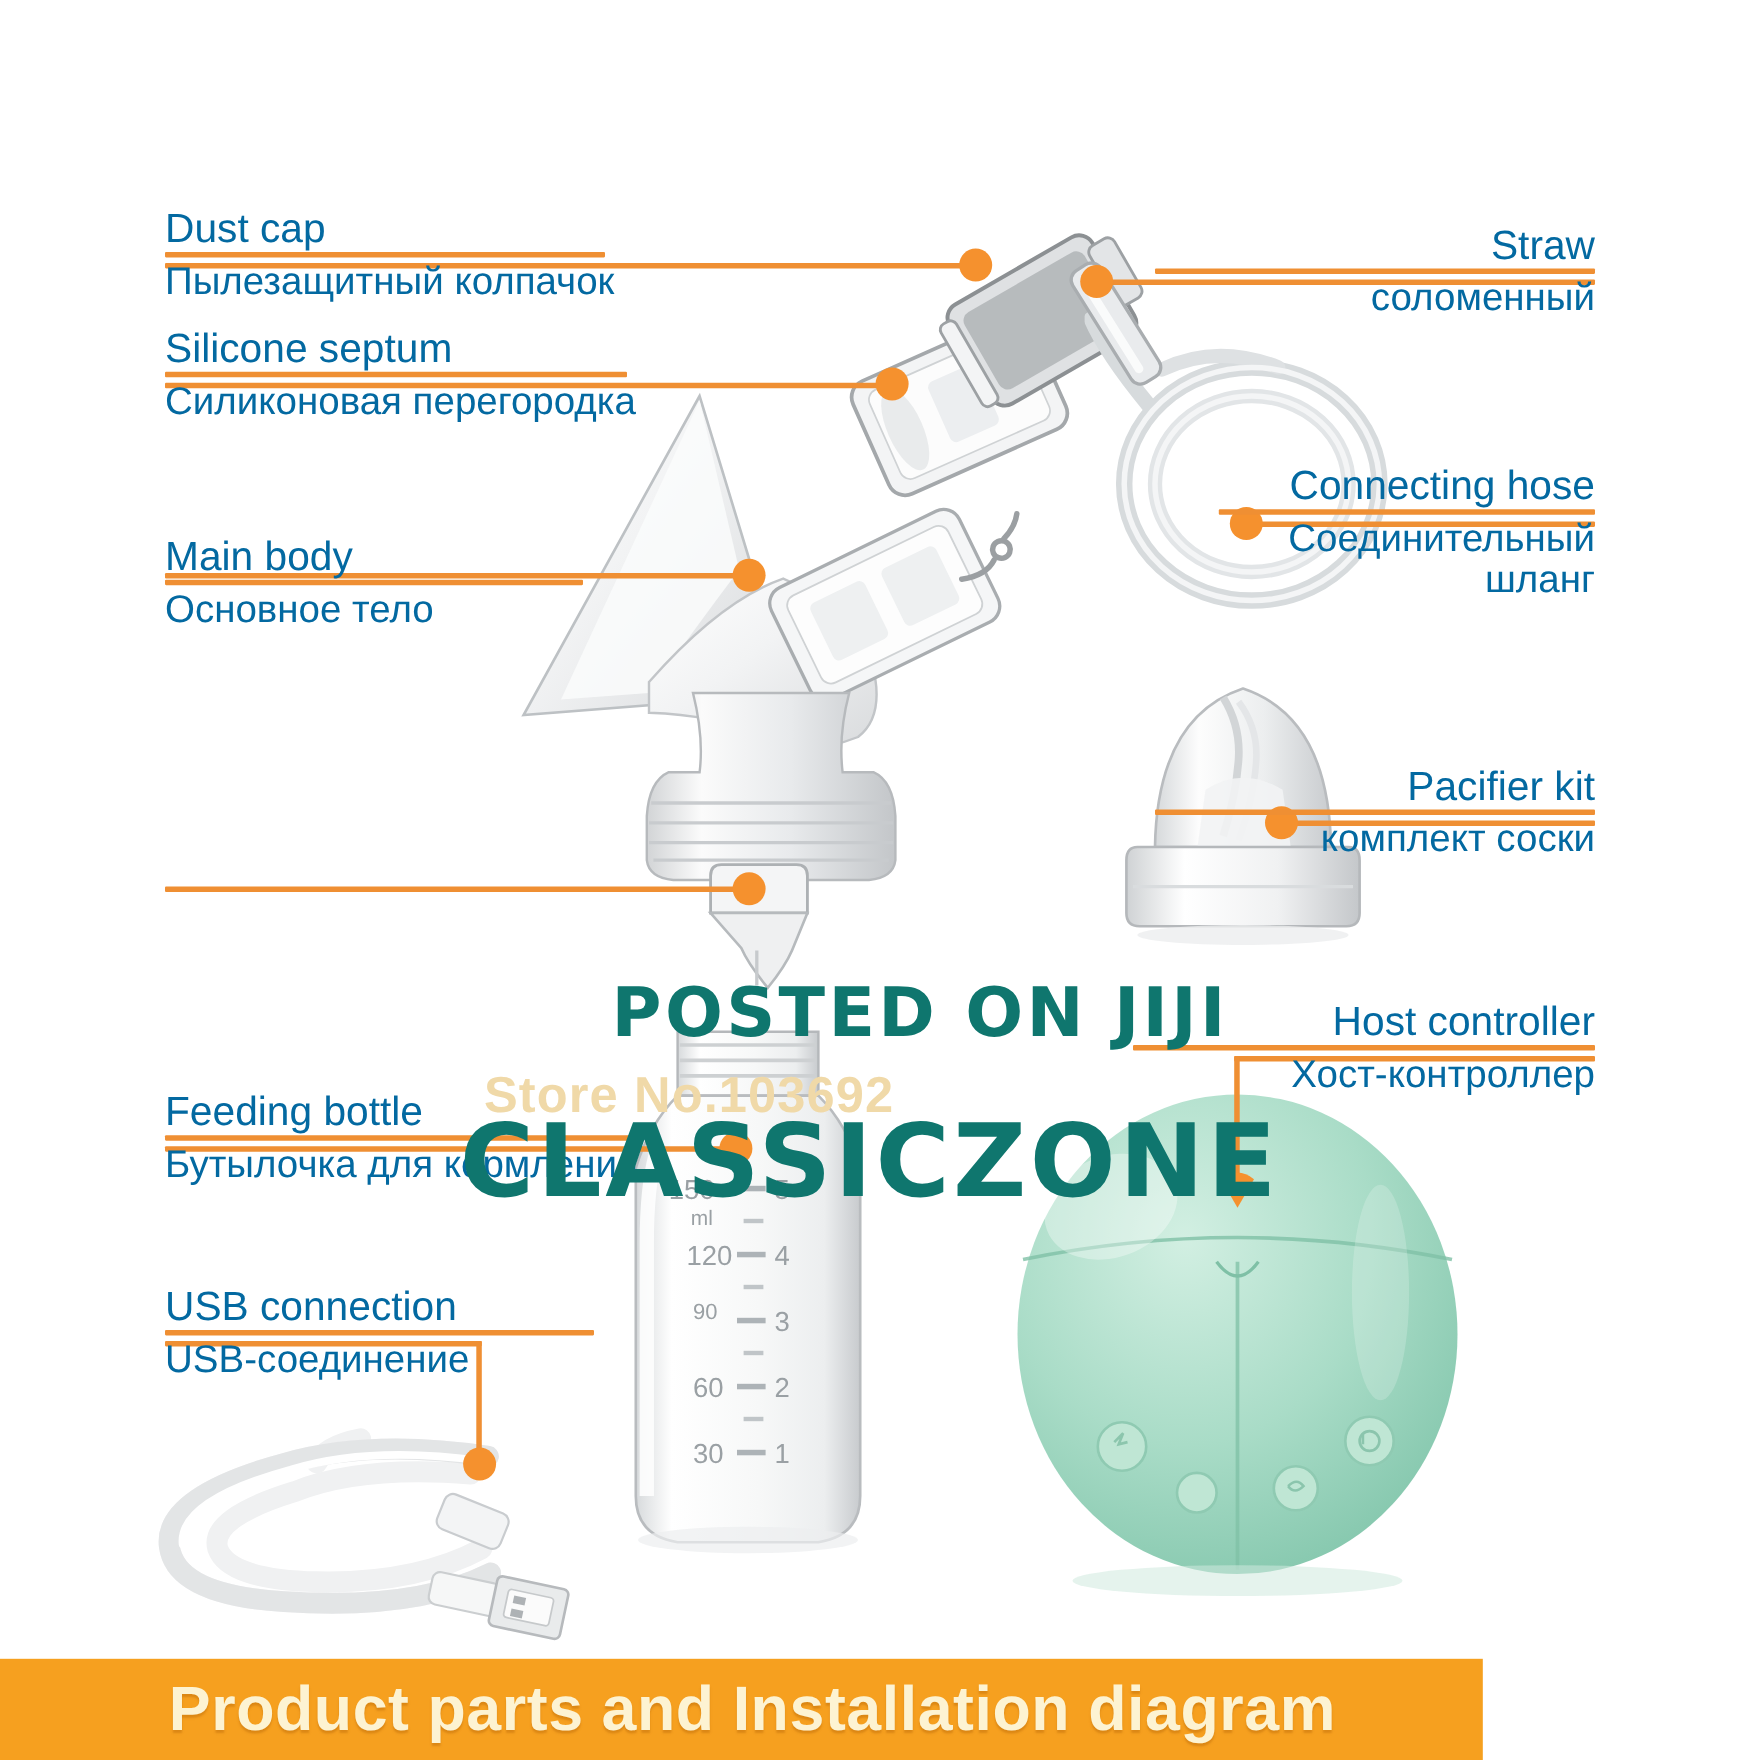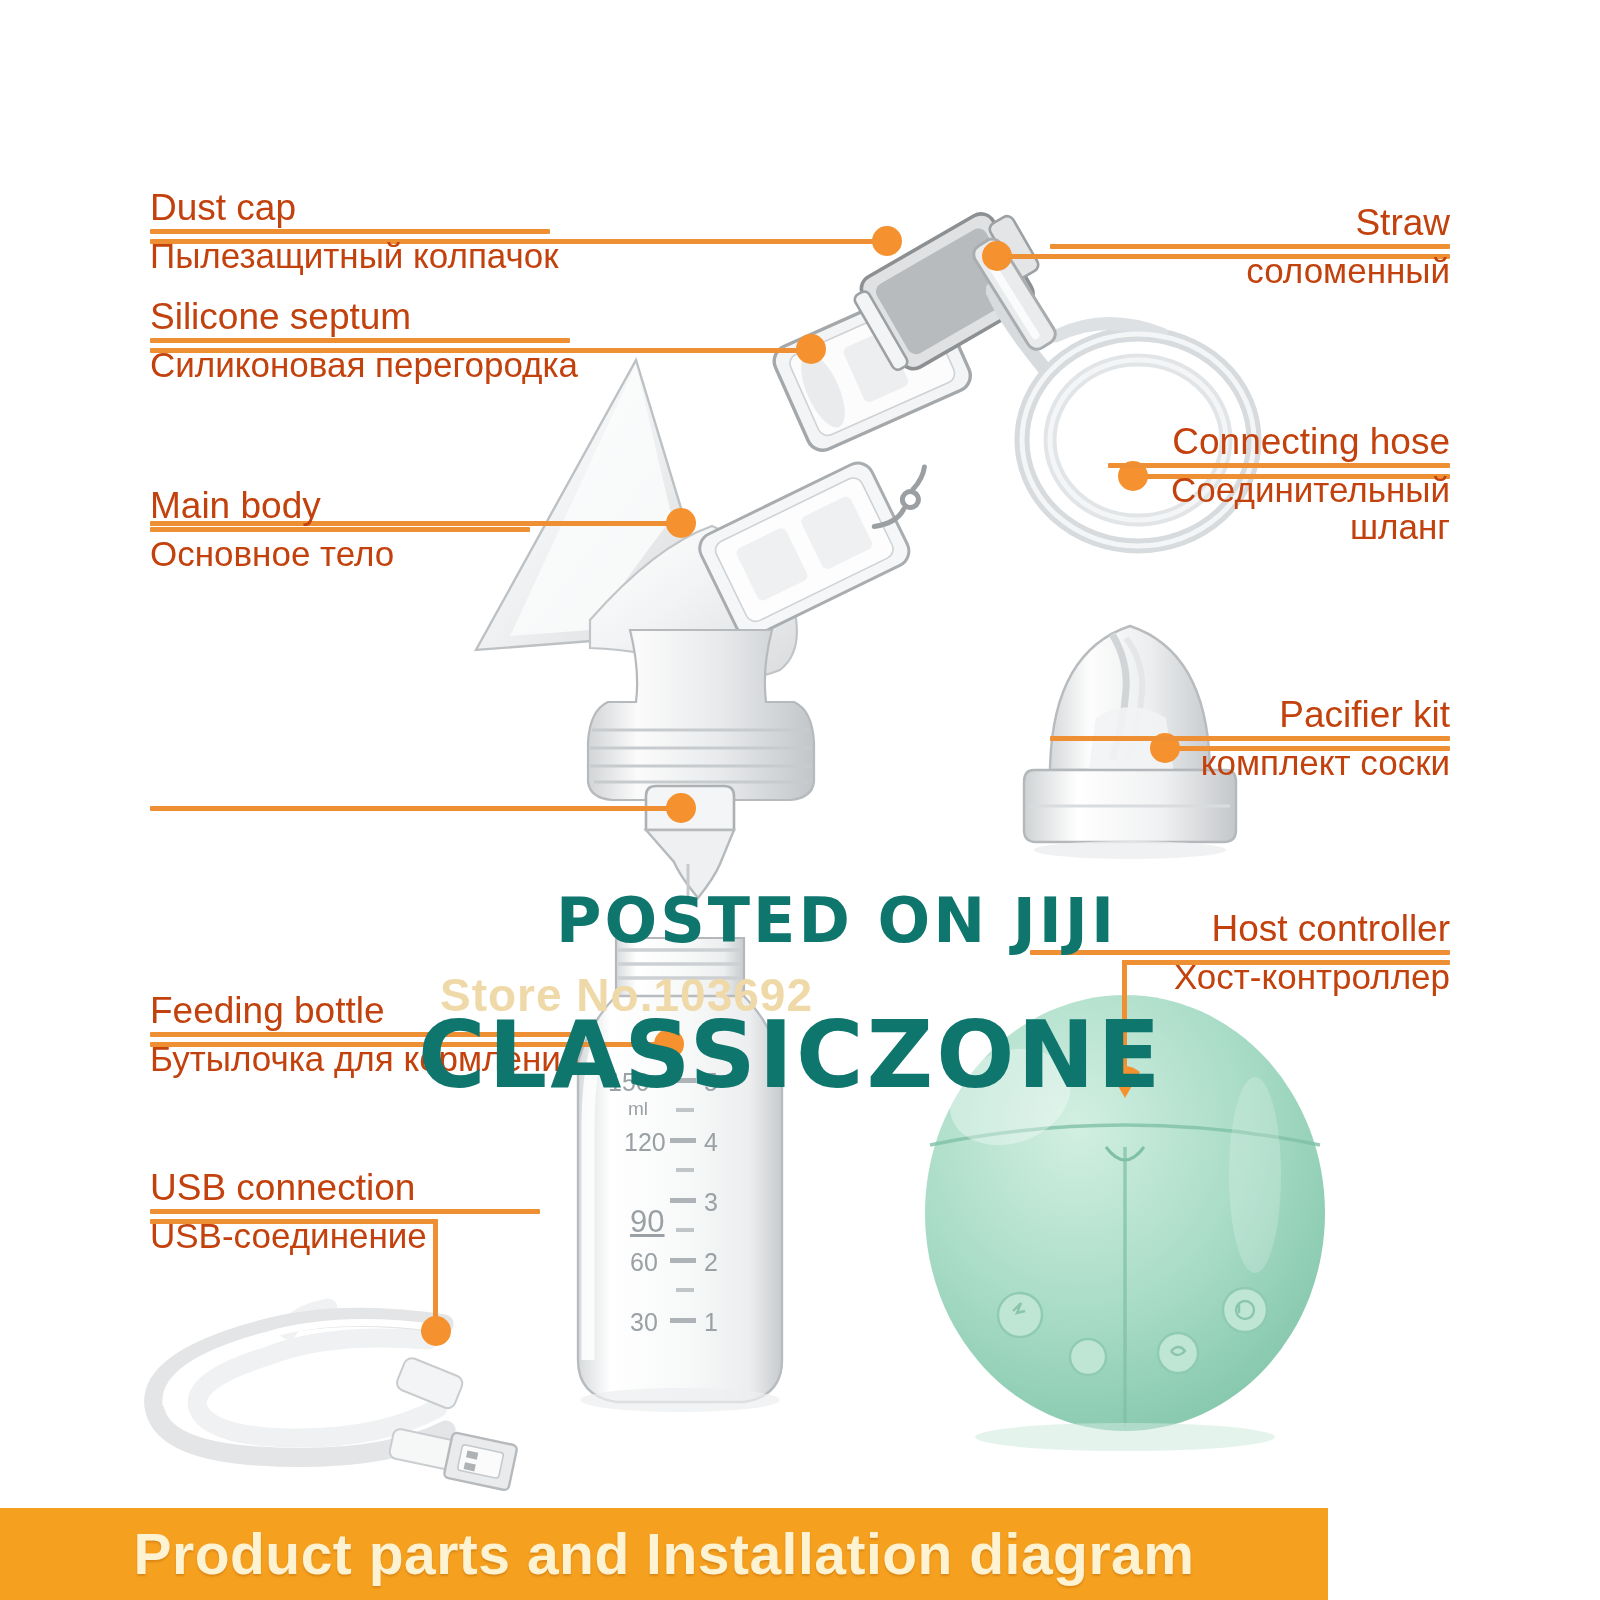--- a/index.html
+++ b/index.html
@@ -13,21 +13,21 @@
   #stage{position:absolute;left:0;top:0;width:1600px;height:1600px;overflow:hidden;background:#fff;}
 
   
   .logo-wrap{position:absolute;left:22px;top:18px;display:flex;align-items:center;gap:14px;}
   .logo-mark{width:118px;height:118px;position:relative;}
   .logo-ring{position:absolute;left:6px;top:6px;width:104px;height:106px;border:9px solid #8e1f6e;border-radius:50%;box-sizing:border-box;}
   .bunny{position:absolute;left:28px;top:16px;width:60px;height:86px;}
   .logo-text{font-size:60px;font-weight:bold;letter-spacing:5px;color:#9b2272;font-family:"DejaVu Sans",sans-serif;}
 
   
-  .label{position:absolute;color:#c2410c;line-height:1.06;}
+  .label{position:absolute;color:#0369a1;line-height:1.06;}
   .label .en{font-size:37px;white-space:nowrap;}
   .label .ru{font-size:35px;white-space:nowrap;}
   .label.left .en,.label.left .ru{text-align:left;}
   .label.right .en,.label.right .ru{text-align:right;}
   .label .rule{height:5px;background:#ef8f33;margin:2px 0 3px 0;border-radius:1px;}
   .label.wrapru .ru{white-space:normal;}
 
   
   .lead{position:absolute;background:#ef8f33;height:5px;border-radius:1px;}
   .lead-v{position:absolute;background:#ef8f33;width:5px;border-radius:1px;}
@@ -39,21 +39,21 @@
   
   .wm{position:absolute;color:#0f766e;font-weight:700;letter-spacing:3px;
       font-family:"DejaVu Sans",sans-serif;pointer-events:none;}
   .wm1{left:556px;top:884px;font-size:62px;}
   .wm2{left:418px;top:1002px;font-size:92px;}
   .wm-store{position:absolute;left:440px;top:968px;font-size:46px;font-weight:bold;
             color:#f0d9a8;font-family:"Liberation Sans",sans-serif;letter-spacing:1px;}
 
   
   .banner{position:absolute;left:0;bottom:0;width:1328px;height:92px;background:#f6a01f;
-          display:flex;align-items:center;justify-content:center;}
+          display:flex;align-items:center;justify-content:center;padding-left:20px;}
   .banner span{font-size:57px;font-weight:bold;color:#fdf3d2;letter-spacing:0.5px;
                text-shadow:0 2px 2px rgba(170,90,0,.35);}
 </style>
 </head>
 <body>
 
 <div id="stage">
 
 
   <svg class="part" style="left:440px;top:350px;" width="520" height="510" viewBox="0 0 520 510">
@@ -193,21 +193,21 @@
     <ellipse cx="150" cy="470" rx="100" ry="12" fill="#eceeef" opacity=".7"></ellipse>
   </svg>
 
   <div class="part" style="left:608px;top:1068px;width:170px;">
     <div style="position:relative;height:280px;font-family:'Liberation Sans',sans-serif;color:#9aa0a4;">
       <div style="position:absolute;left:0;top:0;font-size:25px;">150</div>
       <div style="position:absolute;left:96px;top:0;font-size:25px;">5</div>
       <div style="position:absolute;left:20px;top:30px;font-size:19px;">ml</div>
       <div style="position:absolute;left:16px;top:60px;font-size:25px;">120</div>
       <div style="position:absolute;left:96px;top:60px;font-size:25px;">4</div>
-      <div style="position:absolute;left:22px;top:136px;font-size:31px;text-decoration:underline;">90</div>
+      <div style="position:absolute;left:22px;top:114px;font-size:20px;">90</div>
       <div style="position:absolute;left:96px;top:120px;font-size:25px;">3</div>
       <div style="position:absolute;left:22px;top:180px;font-size:25px;">60</div>
       <div style="position:absolute;left:96px;top:180px;font-size:25px;">2</div>
       <div style="position:absolute;left:22px;top:240px;font-size:25px;">30</div>
       <div style="position:absolute;left:96px;top:240px;font-size:25px;">1</div>
 
       <div style="position:absolute;left:62px;top:10px;width:26px;height:5px;background:#adb3b7;"></div>
       <div style="position:absolute;left:68px;top:40px;width:18px;height:4px;background:#c0c5c8;"></div>
       <div style="position:absolute;left:62px;top:70px;width:26px;height:5px;background:#adb3b7;"></div>
       <div style="position:absolute;left:68px;top:100px;width:18px;height:4px;background:#c0c5c8;"></div>

